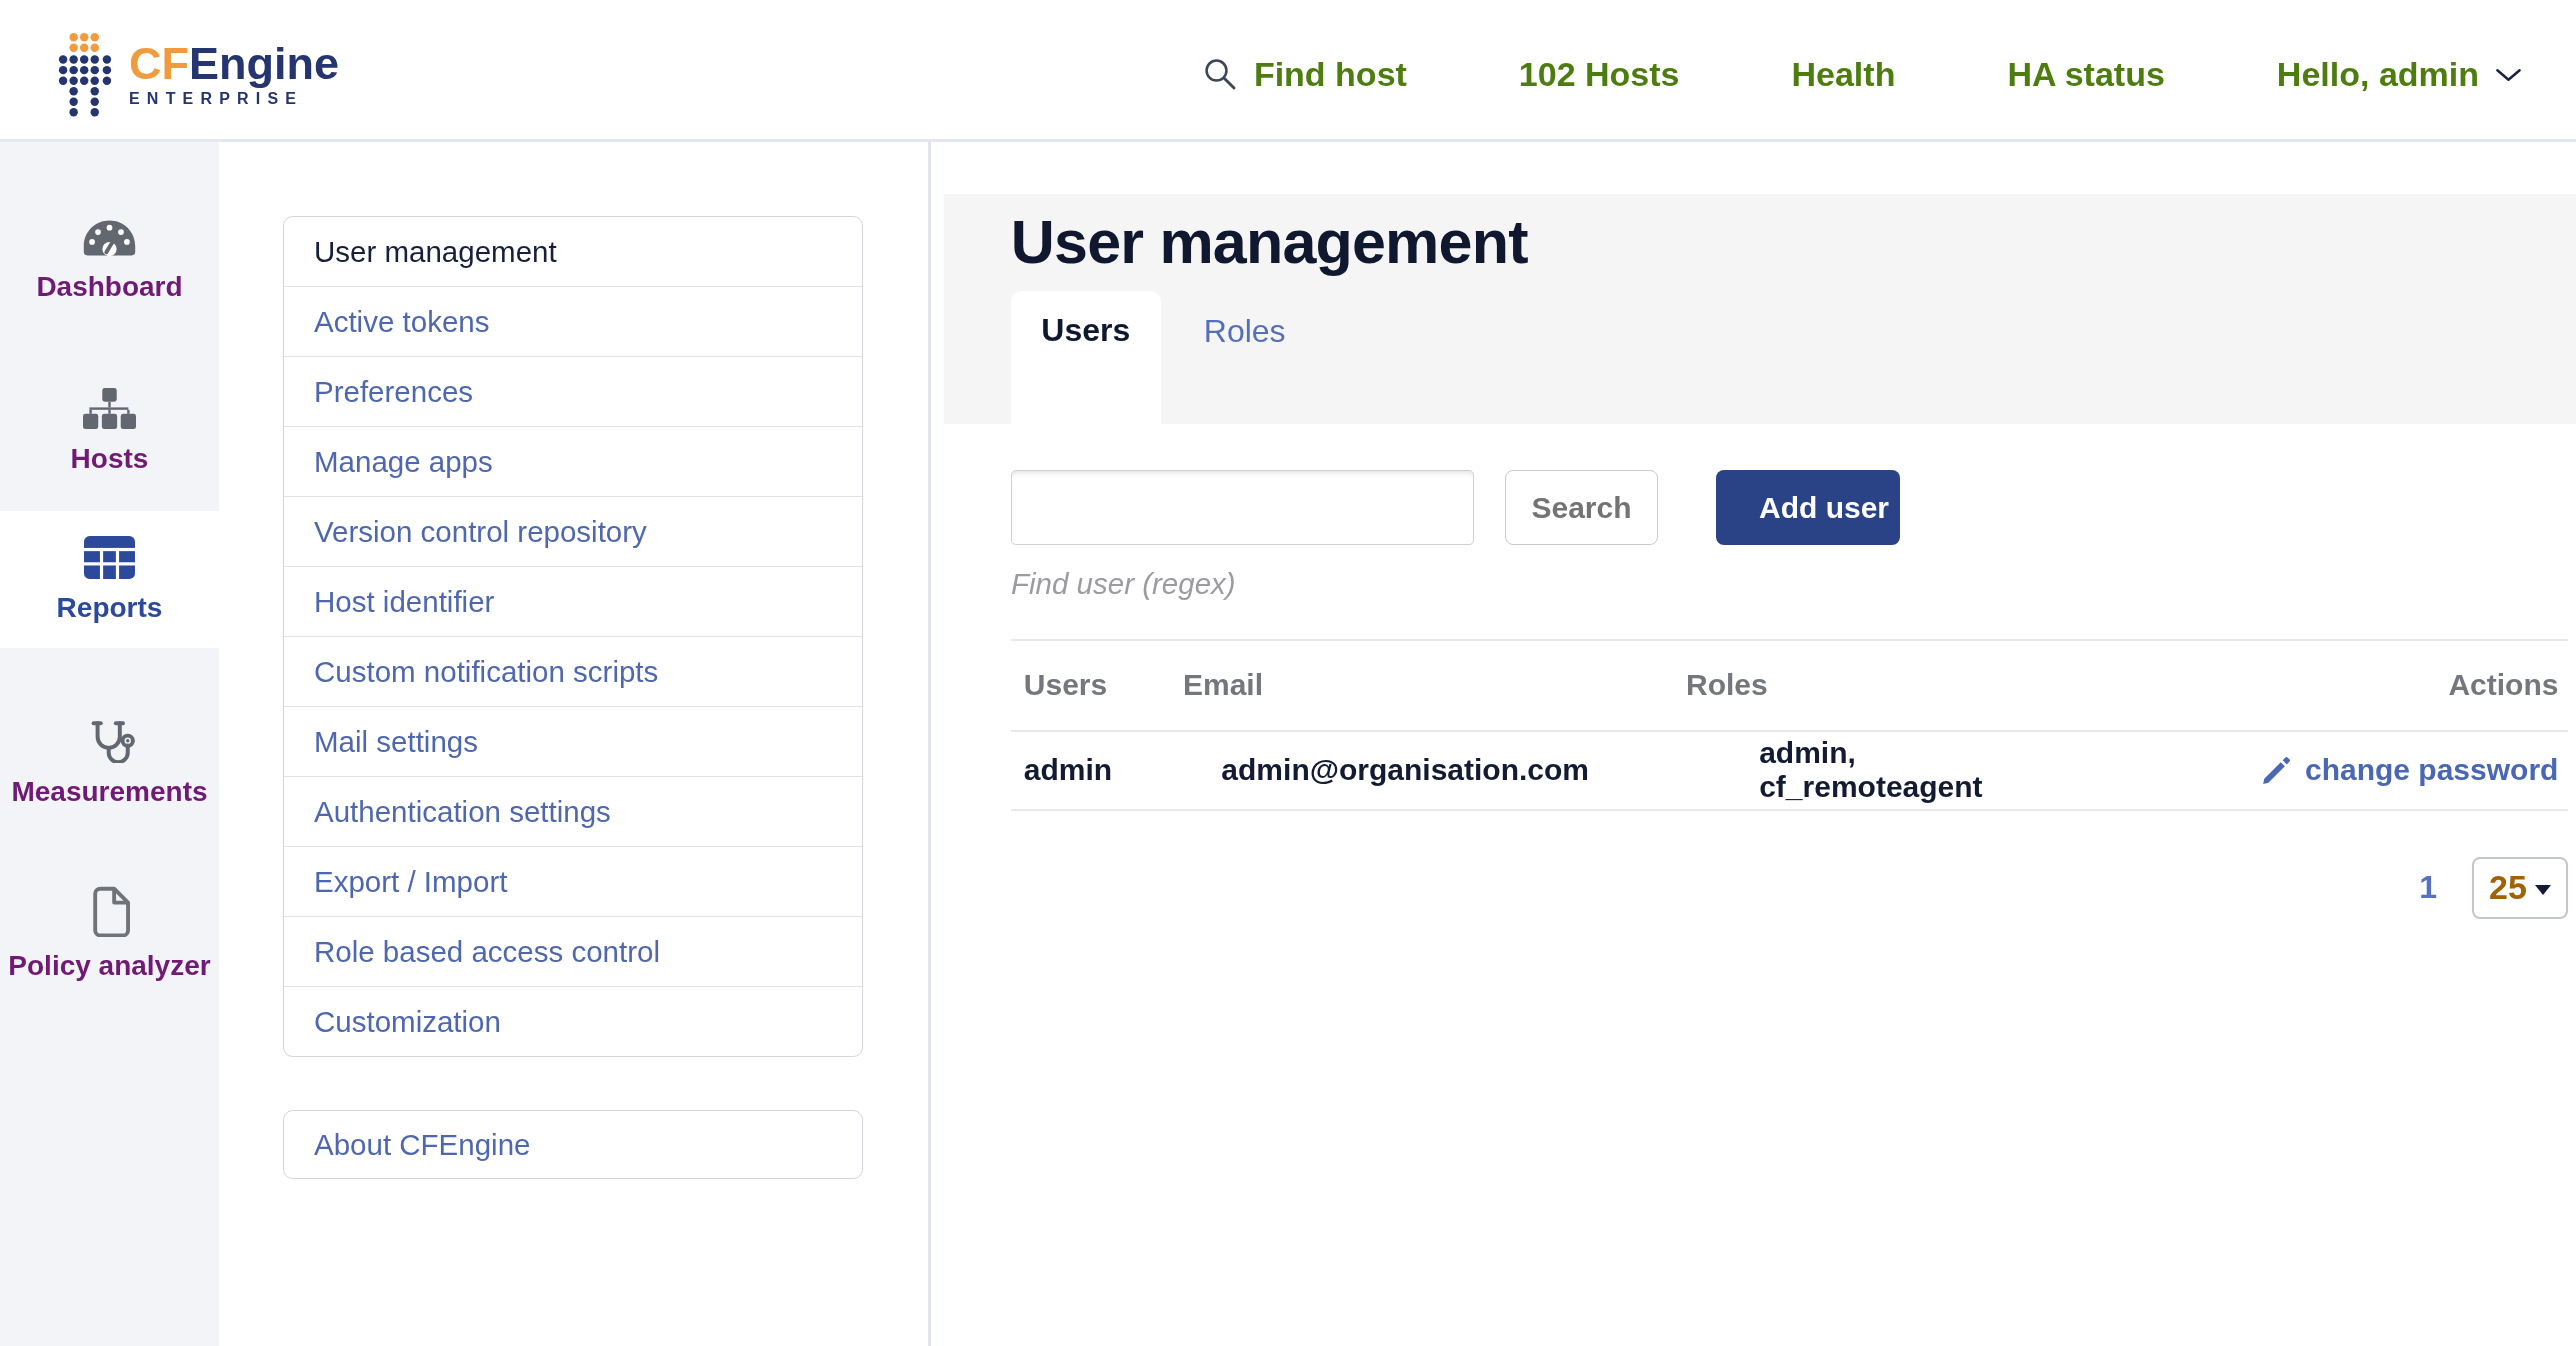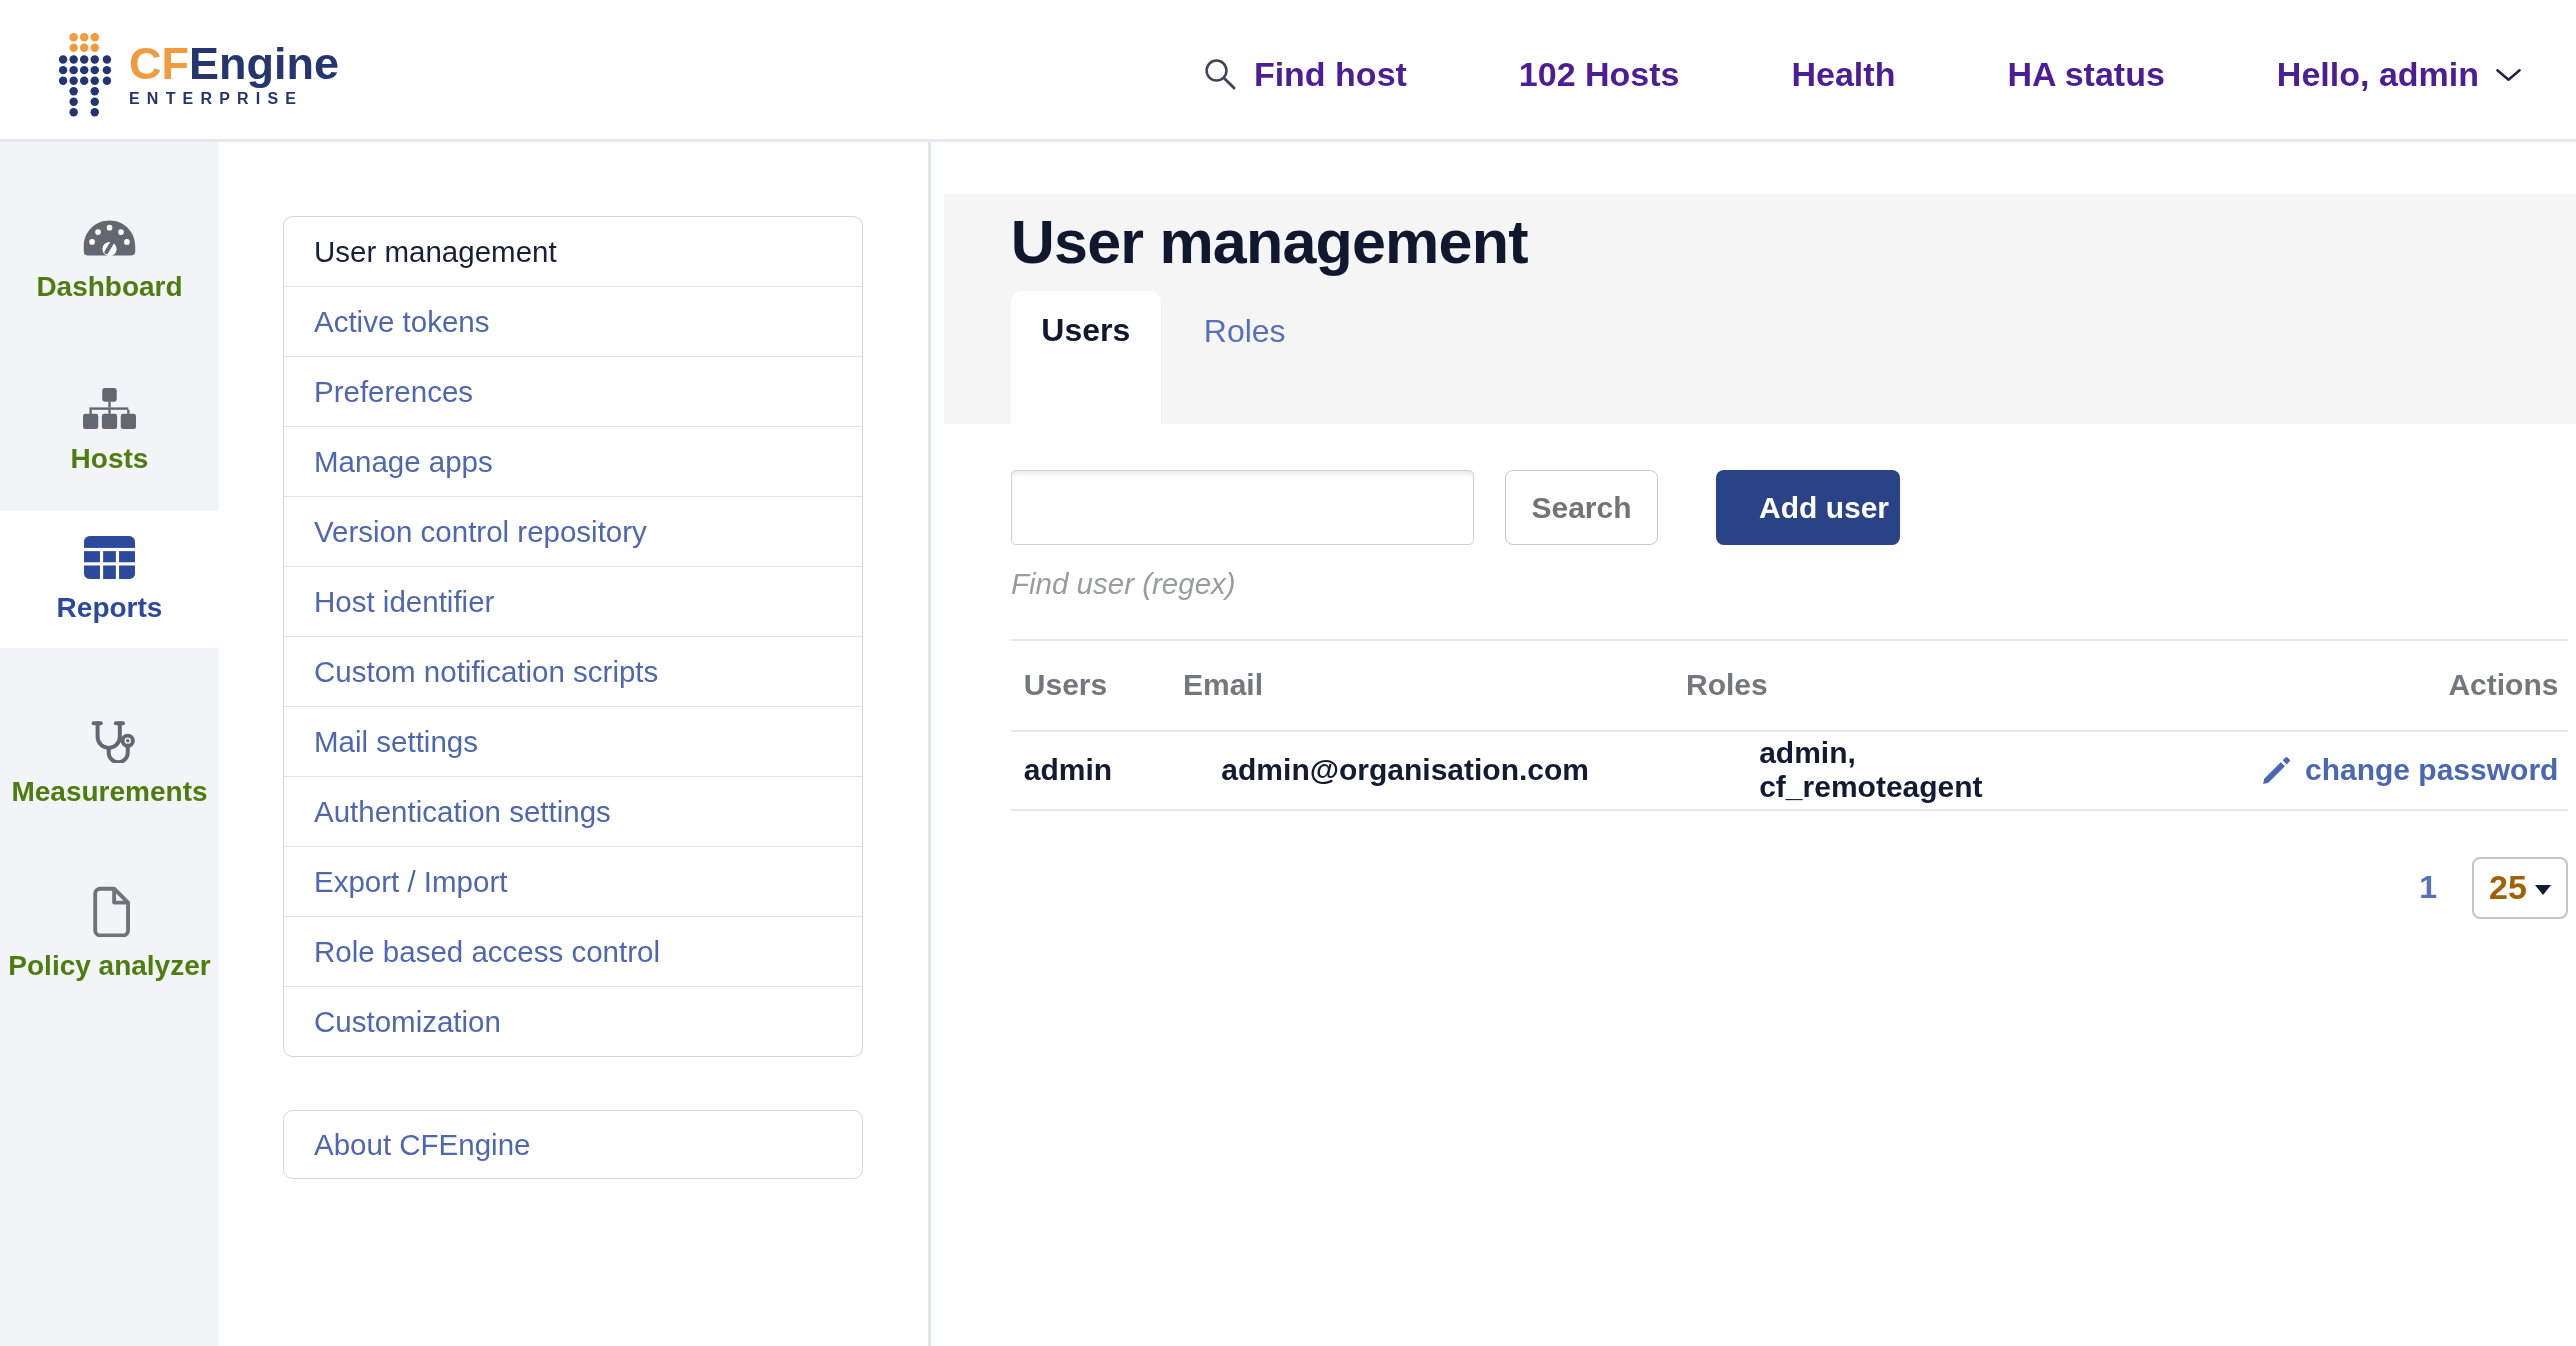--- a/index.html
+++ b/index.html
@@ -10,27 +10,27 @@
   .topbar{position:absolute;left:0;top:10px;right:0;height:129px;background:#fff;
           border-bottom:3.2px solid #e4e7f1;display:flex;align-items:center;
           justify-content:space-between;z-index:6;}
   .logo{display:flex;align-items:center;gap:16px;margin-left:57px;text-decoration:none;cursor:pointer;}
   .logo-line1{font-size:45px;font-weight:700;line-height:1;}
   .cf{color:#f09b3d;}
   .engine{color:#24356f;font-weight:600;}
   .logo-sub{font-size:16px;letter-spacing:7.2px;color:#24356f;font-weight:700;margin-top:4.8px;}
   .topnav{display:flex;align-items:center;gap:112px;margin-right:54px;}
   .nav-item{display:flex;align-items:center;gap:16px;font-size:34px;font-weight:700;
-            color:#4c1d95;text-decoration:none;cursor:pointer;white-space:nowrap;}
+            color:#4d7c0f;text-decoration:none;cursor:pointer;white-space:nowrap;}
 
   
   .sidebar{position:absolute;left:0;top:133px;width:219px;bottom:0;background:#f3f4f8;}
   .side-item{display:flex;flex-direction:column;align-items:center;justify-content:center;
              height:137px;cursor:pointer;}
-  .side-item .lbl{margin-top:12.8px;font-size:28px;font-weight:700;color:#4d7c0f;text-align:center;}
+  .side-item .lbl{margin-top:12.8px;font-size:28px;font-weight:700;color:#701a75;text-align:center;}
   .side-item.active{background:#fff;}
   .side-item.active .lbl{color:#2c4a9c;}
   .si-dashboard{margin-top:59px;}
   .si-hosts{margin-top:34px;}
   .si-reports{margin-top:11.2px;}
   .si-measurements{margin-top:46px;}
   .si-policy{margin-top:34px;}
 
   .vdivider{position:absolute;left:928px;top:133px;width:3.2px;bottom:0;background:#e2e5ec;}
 

